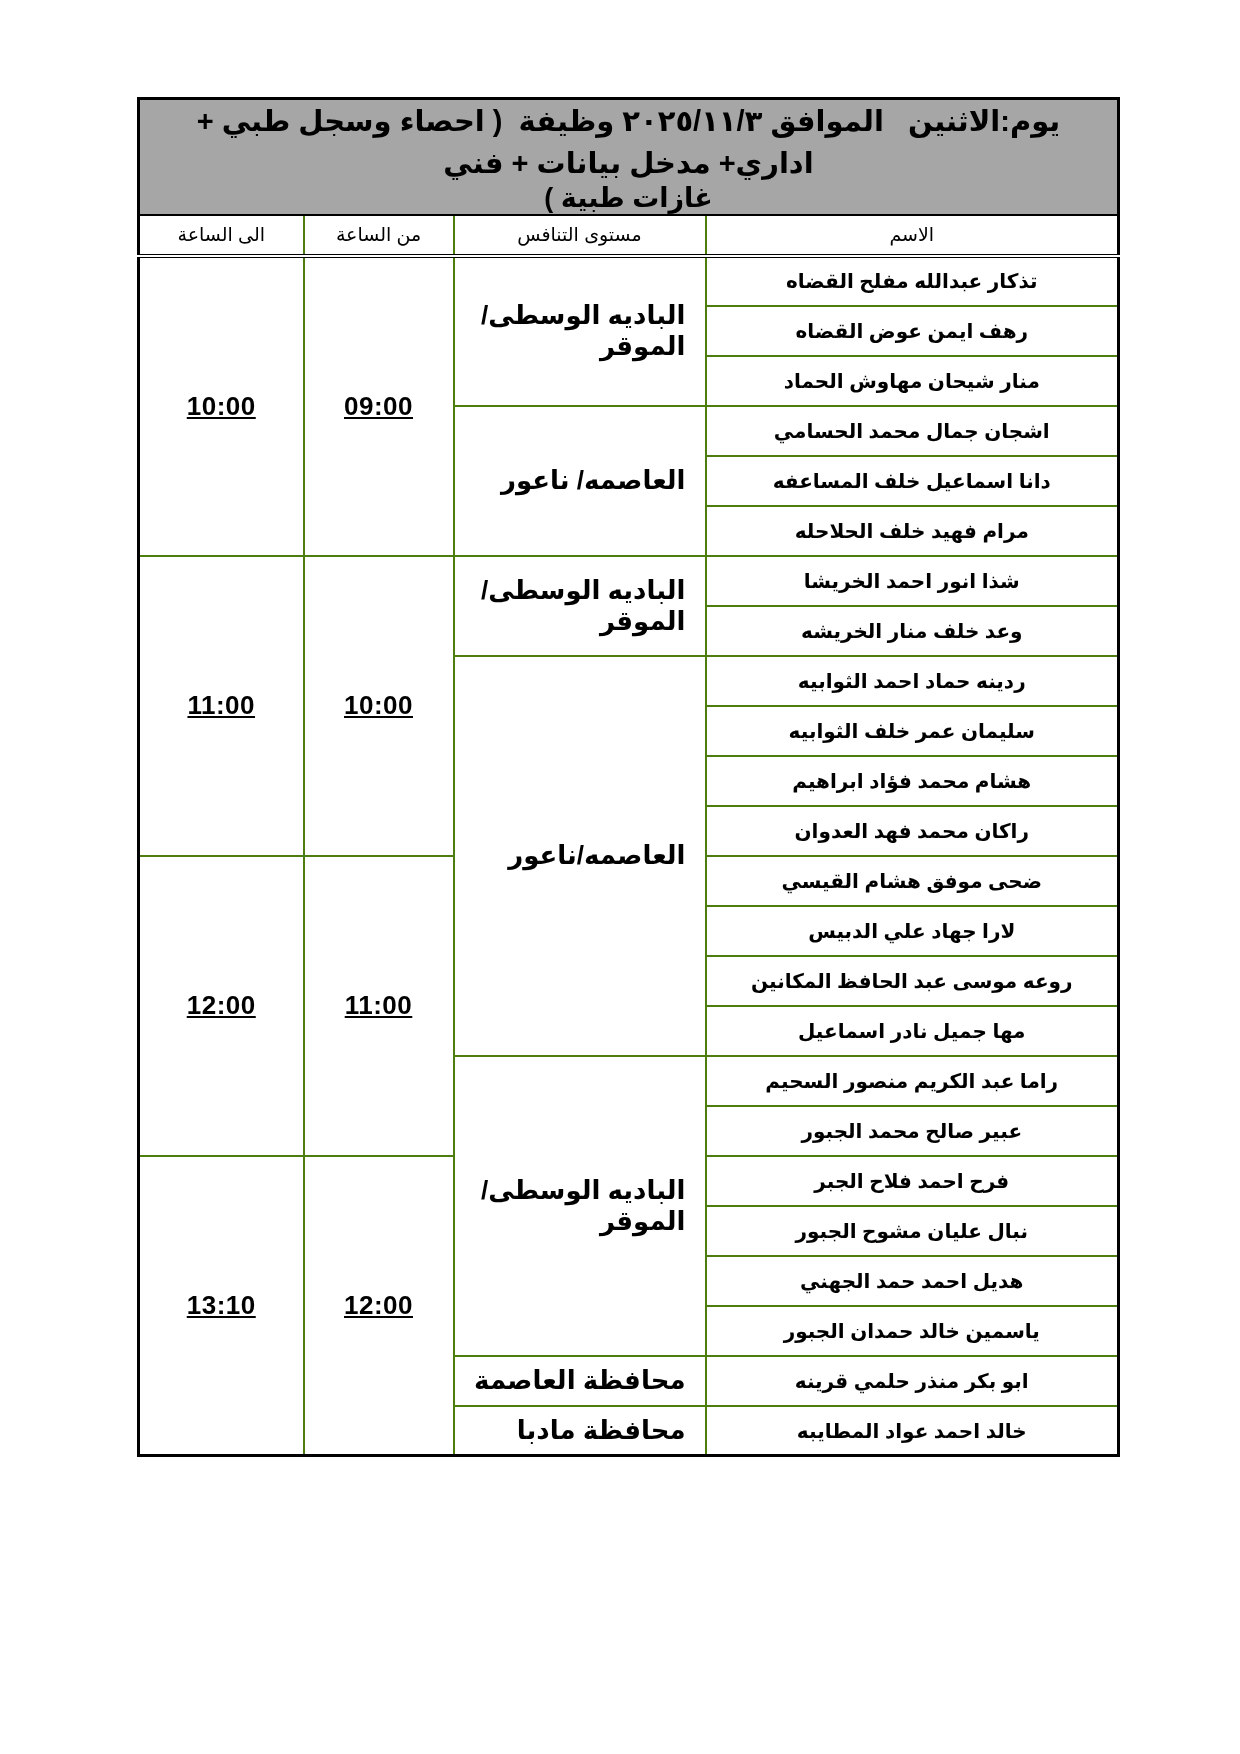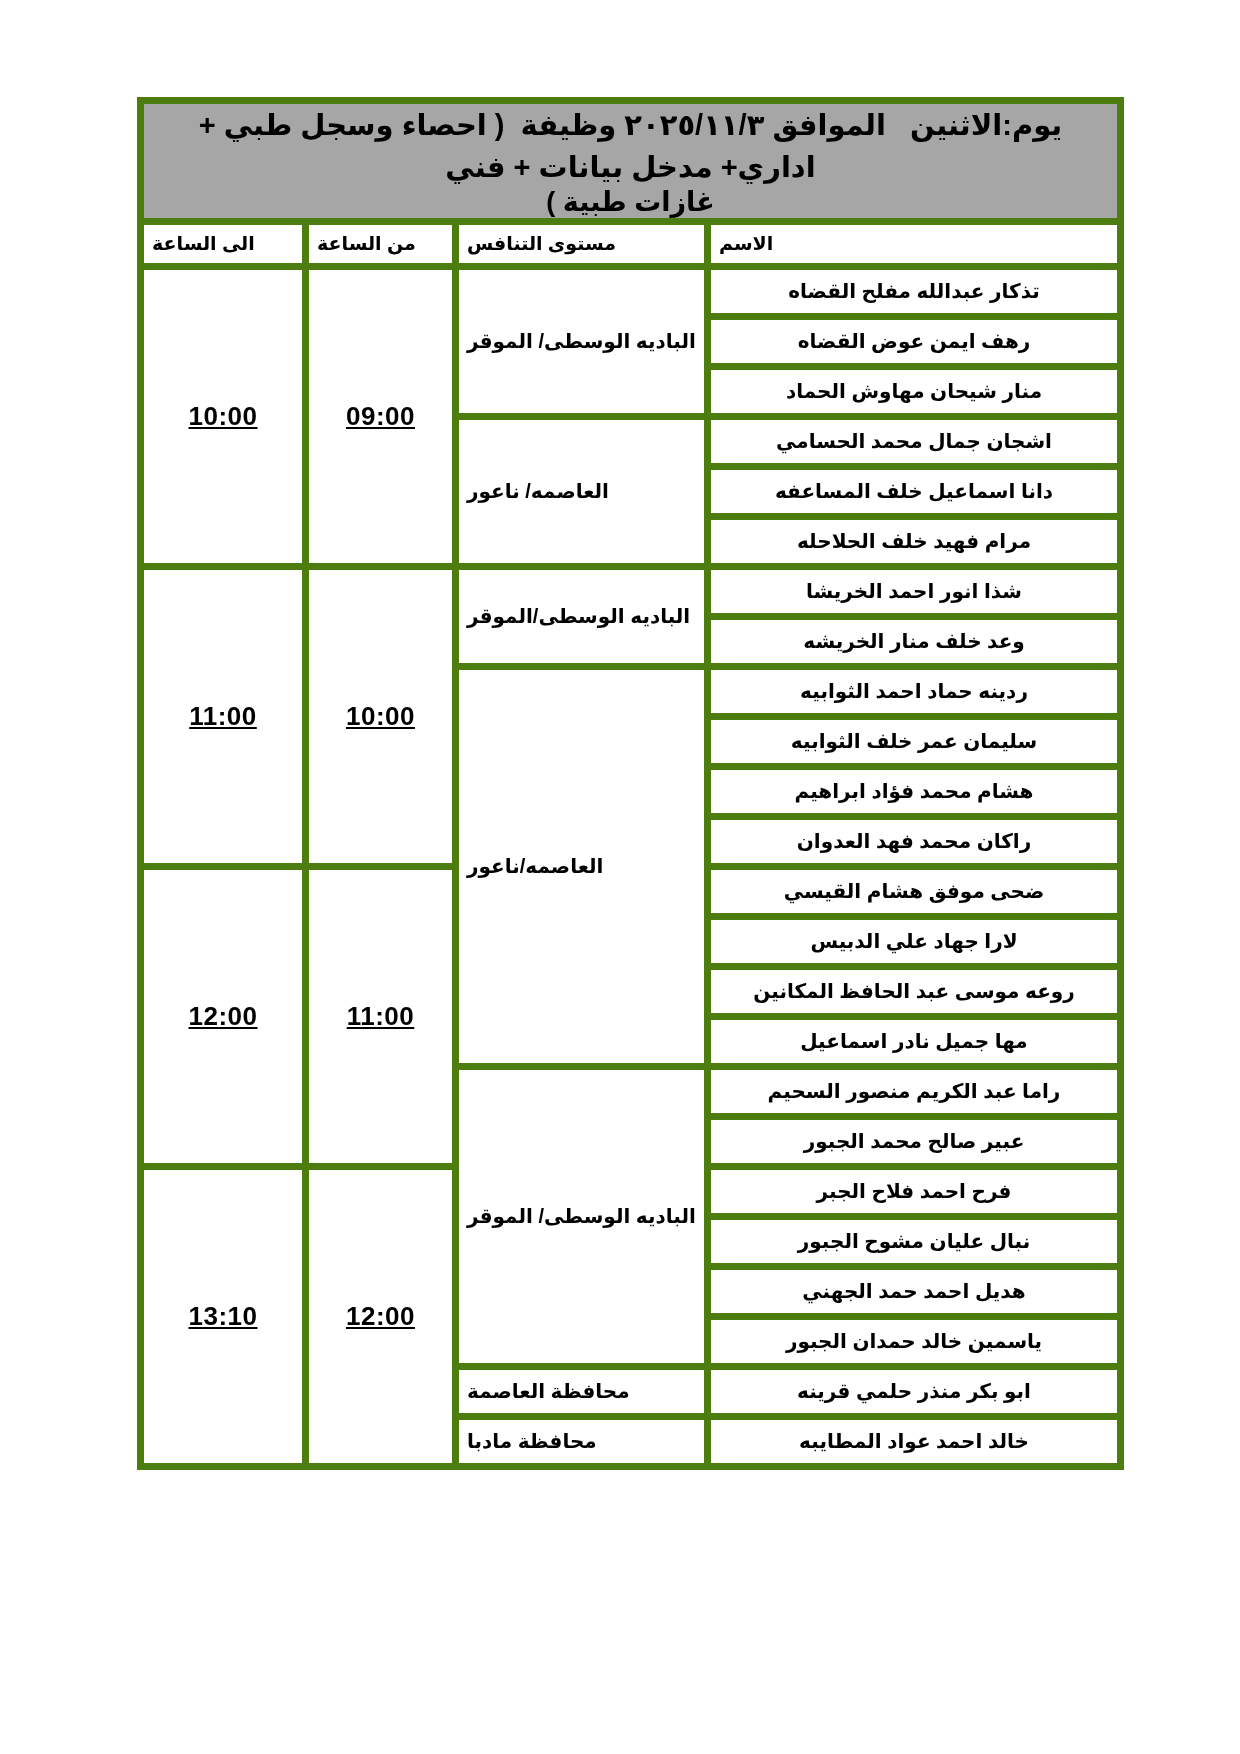--- a/index.html
+++ b/index.html
@@ -7,36 +7,36 @@
     width:1240px;height:1754px;background:#ffffff;position:relative;
     font-family:"Liberation Sans","DejaVu Sans",sans-serif;
   }
   .page{position:absolute;inset:0;background:#ffffff;}
   table.sched{
     position:absolute;top:97px;left:137px;width:980px;
     border-collapse:collapse;table-layout:fixed;
     border:3px solid #000;
     direction:rtl;
   }
-  td,th{border:7px solid #4d7c0f;padding:0 8px;vertical-align:middle;color:#000;}
+  td,th{border:2px solid #4d7c0f;padding:0 19px;vertical-align:middle;color:#000;}
   
   td.banner{
     background:#a6a6a6;height:95px;border-bottom:2px solid #000;
     text-align:center;font-weight:700;
   }
   .banner-l1{font-size:29px;line-height:1.45;white-space:pre-wrap;}
   .banner-l2{font-size:27px;line-height:1.1;}
   
   tr.cols th{
-    height:38px;font-size:19px;font-weight:700;text-align:left;
+    height:38px;font-size:19px;font-weight:400;text-align:center;
     border-bottom:4px double #000;background:#fff;
   }
   tbody tr{height:50px;}
   td.name-cell{font-size:20px;font-weight:700;text-align:center;margin-top:39px;}
-  td.level-cell{font-size:20px;font-weight:700;text-align:left;}
+  td.level-cell{font-size:26px;font-weight:700;text-align:right;}
   td.time-cell{font-size:26px;font-weight:700;text-align:center;letter-spacing:0.5px;text-decoration:underline;}
 </style>
 </head>
 <body>
 
 <div class="page">
   <table class="sched">
     <colgroup>
       <col style="width:413px">
       <col style="width:252px">

